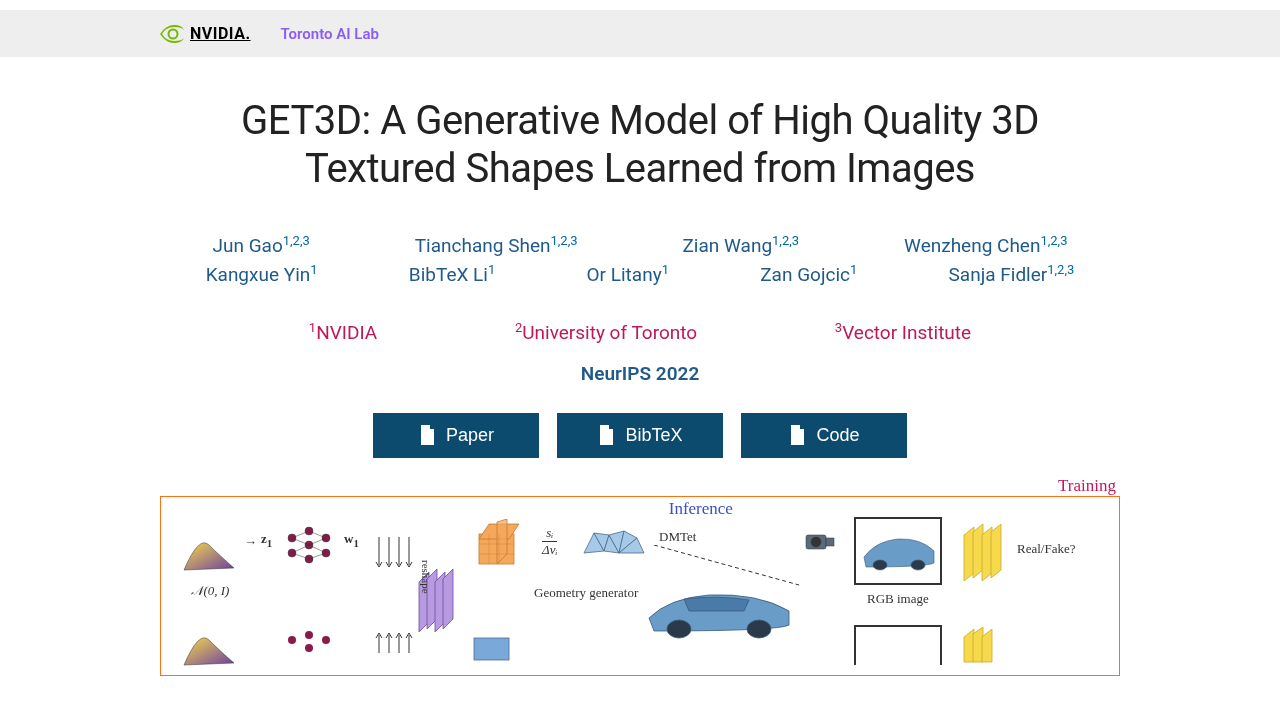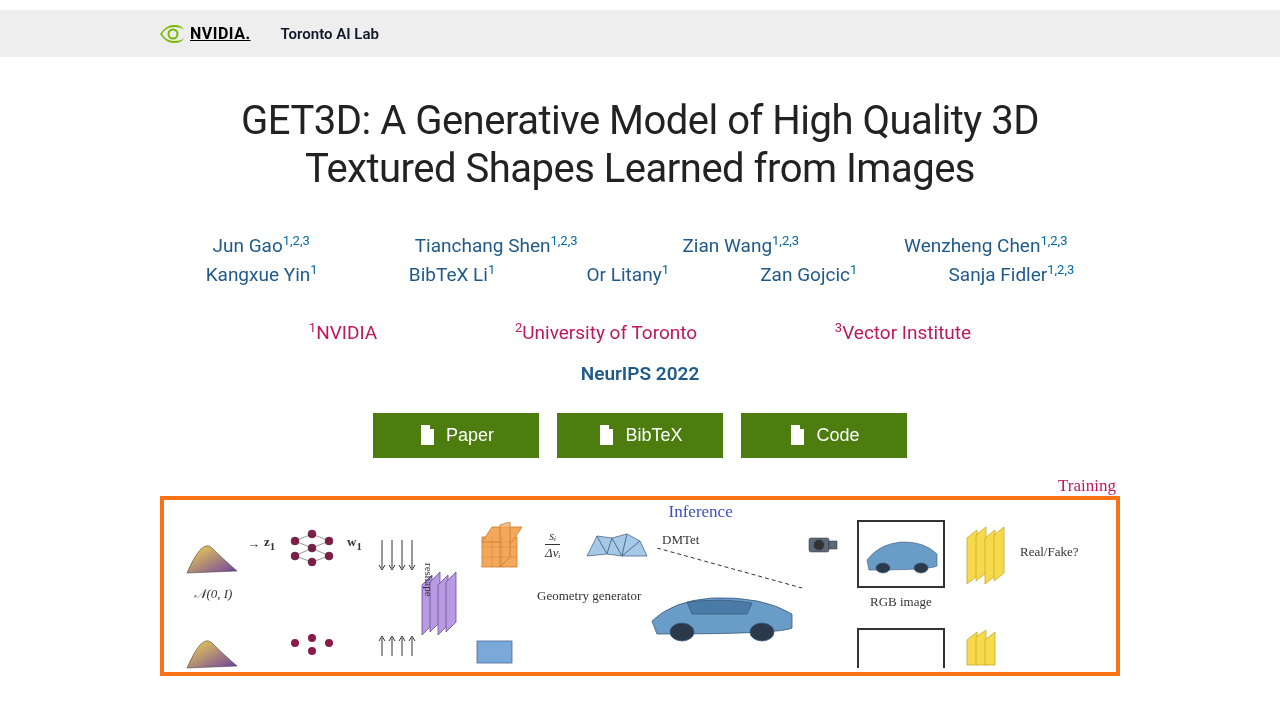--- a/index.html
+++ b/index.html
@@ -36,21 +36,21 @@
   font-weight: 700;
   font-size: 16px;
   color: #000;
   letter-spacing: 0.5px;
 }
 .nvidia-eye {
   width: 24px;
   height: 18px;
 }
 .lab-link {
-  color: #0f172a;
+  color: #8b5cf6;
   font-size: 15px;
   font-weight: 600;
   text-decoration: none;
 }
 .title {
   font-size: 40px;
   font-weight: 400;
   text-align: center;
   line-height: 1.2;
   margin: 40px auto 40px;
@@ -94,21 +94,21 @@
   text-decoration: none;
   margin-top: 11px;
 }
 .buttons {
   display: flex;
   justify-content: center;
   gap: 18px;
   margin-top: 28px;
 }
 .btn {
-  background: #4d7c0f;
+  background: #0c4a6e;
   color: #fff;
   border: none;
   padding: 12px 0;
   width: 166px;
   font-size: 18px;
   font-weight: 500;
   cursor: pointer;
   display: flex;
   align-items: center;
   justify-content: center;
@@ -124,21 +124,21 @@
 }
 .training-label {
   position: absolute;
   top: -20px;
   right: 4px;
   color: #c2185b;
   font-family: Georgia, serif;
   font-size: 17px;
 }
 .figure-box {
-  border: 4px solid #f97316;
+  border: 1px solid #f97316;
   padding: 8px;
   height: 180px;
   position: relative;
   overflow: hidden;
 }
 .inference-label {
   position: absolute;
   top: 2px;
   left: 53%;
   color: #3b4fc4;

